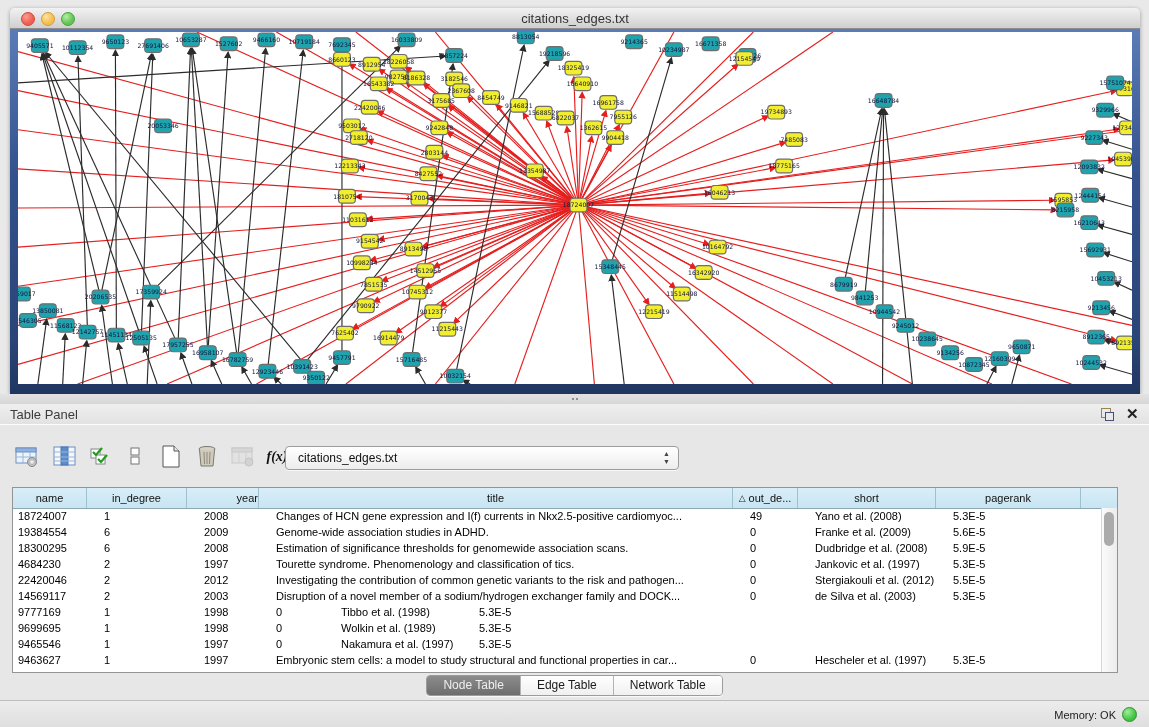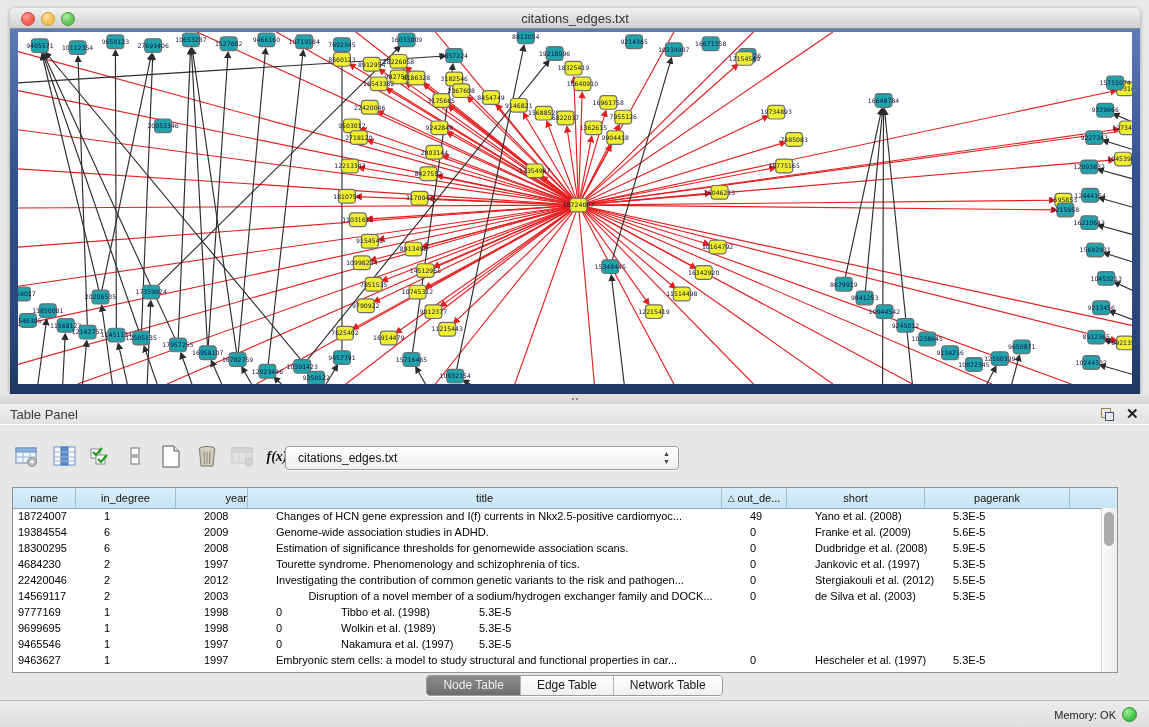--- a/index.html
+++ b/index.html
@@ -777,21 +777,21 @@
     <span id="fx-label">f(x)</span>
   </div>
 
   <div class="abs" id="table-combo">
     <span class="abs" id="combo-value">citations_edges.txt</span>
     <span id="combo-arrows">▲<br>▼</span>
   </div>
 
   <div class="abs" id="table-box">
     <div id="thead">
-        <div class="th" style="width: 63px;">
+        <div class="th" style="width: 74px;">
           <span>name</span>
         </div>
         <div class="th" style="width: 100px;">
           <span>in_degree</span>
         </div>
         <div class="th" style="width: 72px; justify-content: flex-end;">
           <span>year</span>
         </div>
         <div class="th" style="width: 474px;">
           <span>title</span>
@@ -832,39 +832,39 @@
           <div class="td" style="width: 72px;">2008</div>
           <div class="td" style="width: 474px;">Estimation of significance thresholds for genomewide association scans.</div>
           <div class="td" style="width: 65px;">0</div>
           <div class="td" style="width: 138px;">Dudbridge et al. (2008)</div>
           <div class="td" style="width: 145px;">5.9E-5</div>
         </div>
         <div class="tr">
           <div class="td" style="width: 86px;">4684230</div>
           <div class="td" style="width: 100px;">2</div>
           <div class="td" style="width: 72px;">1997</div>
-          <div class="td" style="width: 474px;">Tourette syndrome. Phenomenology and schizophrenia of tics.</div>
+          <div class="td" style="width: 474px;">Tourette syndrome. Phenomenology and classification of tics.</div>
           <div class="td" style="width: 65px;">0</div>
           <div class="td" style="width: 138px;">Jankovic et al. (1997)</div>
           <div class="td" style="width: 145px;">5.3E-5</div>
         </div>
         <div class="tr">
           <div class="td" style="width: 86px;">22420046</div>
           <div class="td" style="width: 100px;">2</div>
           <div class="td" style="width: 72px;">2012</div>
           <div class="td" style="width: 474px;">Investigating the contribution of common genetic variants to the risk and pathogen...</div>
           <div class="td" style="width: 65px;">0</div>
           <div class="td" style="width: 138px;">Stergiakouli et al. (2012)</div>
           <div class="td" style="width: 145px;">5.5E-5</div>
         </div>
         <div class="tr">
           <div class="td" style="width: 86px;">14569117</div>
           <div class="td" style="width: 100px;">2</div>
           <div class="td" style="width: 72px;">2003</div>
-          <div class="td" style="width: 474px; text-align: center;">Disruption of a novel member of a sodium/hydrogen exchanger family and DOCK...</div>
+          <div class="td" style="width: 474px;">Disruption of a novel member of a sodium/hydrogen exchanger family and DOCK...</div>
           <div class="td" style="width: 65px;">0</div>
           <div class="td" style="width: 138px;">de Silva et al. (2003)</div>
           <div class="td" style="width: 145px;">5.3E-5</div>
         </div>
         <div class="tr">
           <div class="td" style="width: 86px;">9777169</div>
           <div class="td" style="width: 100px;">1</div>
           <div class="td" style="width: 72px;">1998</div>
           <div class="td" style="width: 65px;">0</div>
           <div class="td" style="width: 138px;">Tibbo et al. (1998)</div>

